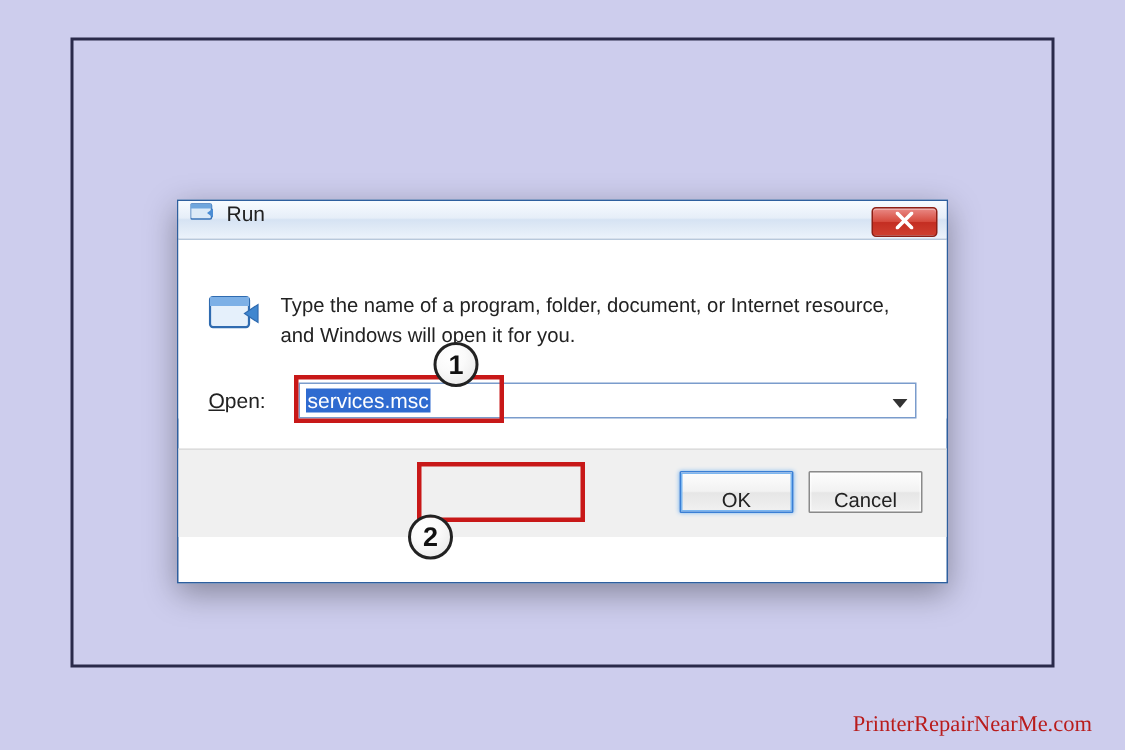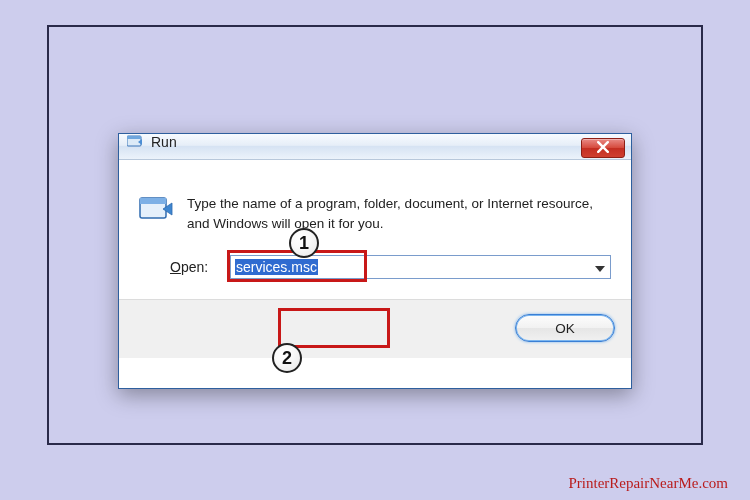--- a/index.html
+++ b/index.html
@@ -96,21 +96,20 @@
     gap: 14px;
     position: relative;
     margin-bottom: 20px;
   }
   .open-label {
     color: #222;
     font-size: 14px;
     text-decoration: underline;
     text-decoration-color: transparent;
     width: 46px;
-    margin-left: 31px;
   }
   .open-label .accel { text-decoration: underline; }
   .combo-wrap {
     position: relative;
     flex: 1;
   }
   .highlight-red-input {
     position: absolute;
     left: -3px;
     top: -5px;
@@ -152,29 +151,29 @@
   .btn-area {
     background: #f0f0f0;
     border-top: 1px solid #dcdcdc;
     padding: 14px 16px 16px 16px;
     display: flex;
     justify-content: flex-end;
     gap: 10px;
     position: relative;
   }
   .win-btn {
-    width: 100px;
+    width: 76px;
     height: 28px;
     border: 1px solid #8a8a8a;
-    border-radius: 14px;
+    border-radius: 1px;
     background: linear-gradient(to bottom, #fdfdfd 0%, #f2f2f2 48%, #e6e6e6 52%, #f1f1f1 100%);
     color: #222;
     font-size: 13.5px;
     display: flex;
-    align-items: center;
+    align-items: flex-end;
     justify-content: center;
     cursor: pointer;
     box-shadow: 0 0 0 1px rgba(255,255,255,0.6) inset;
   }
   .win-btn.default {
     border: 1px solid #3a7fd5;
     box-shadow: 0 0 0 1px #7bb6f0 inset, 0 0 3px #7bb6f0;
   }
   .win-btn .accel { text-decoration: underline; }
   .highlight-red-ok {
@@ -262,20 +261,23 @@
         </div>
       </div>
     </div>
   </div>
 
   <div class="btn-area">
     <div class="highlight-red-ok" style="left:159px; top:8px; width:112px; height:40px;"></div>
     <div class="win-btn default" style="position:relative;">
       <span>OK</span>
     </div>
+    <div class="win-btn">
+      <span>Cancel</span>
+    </div>
   </div>
 </div>
 
 <div class="callout" style="left:289px; top:228px;">
     <span>1</span>
   </div>
 <div class="callout" style="left:272px; top:343px;">
     <span>2</span>
   </div>
 

